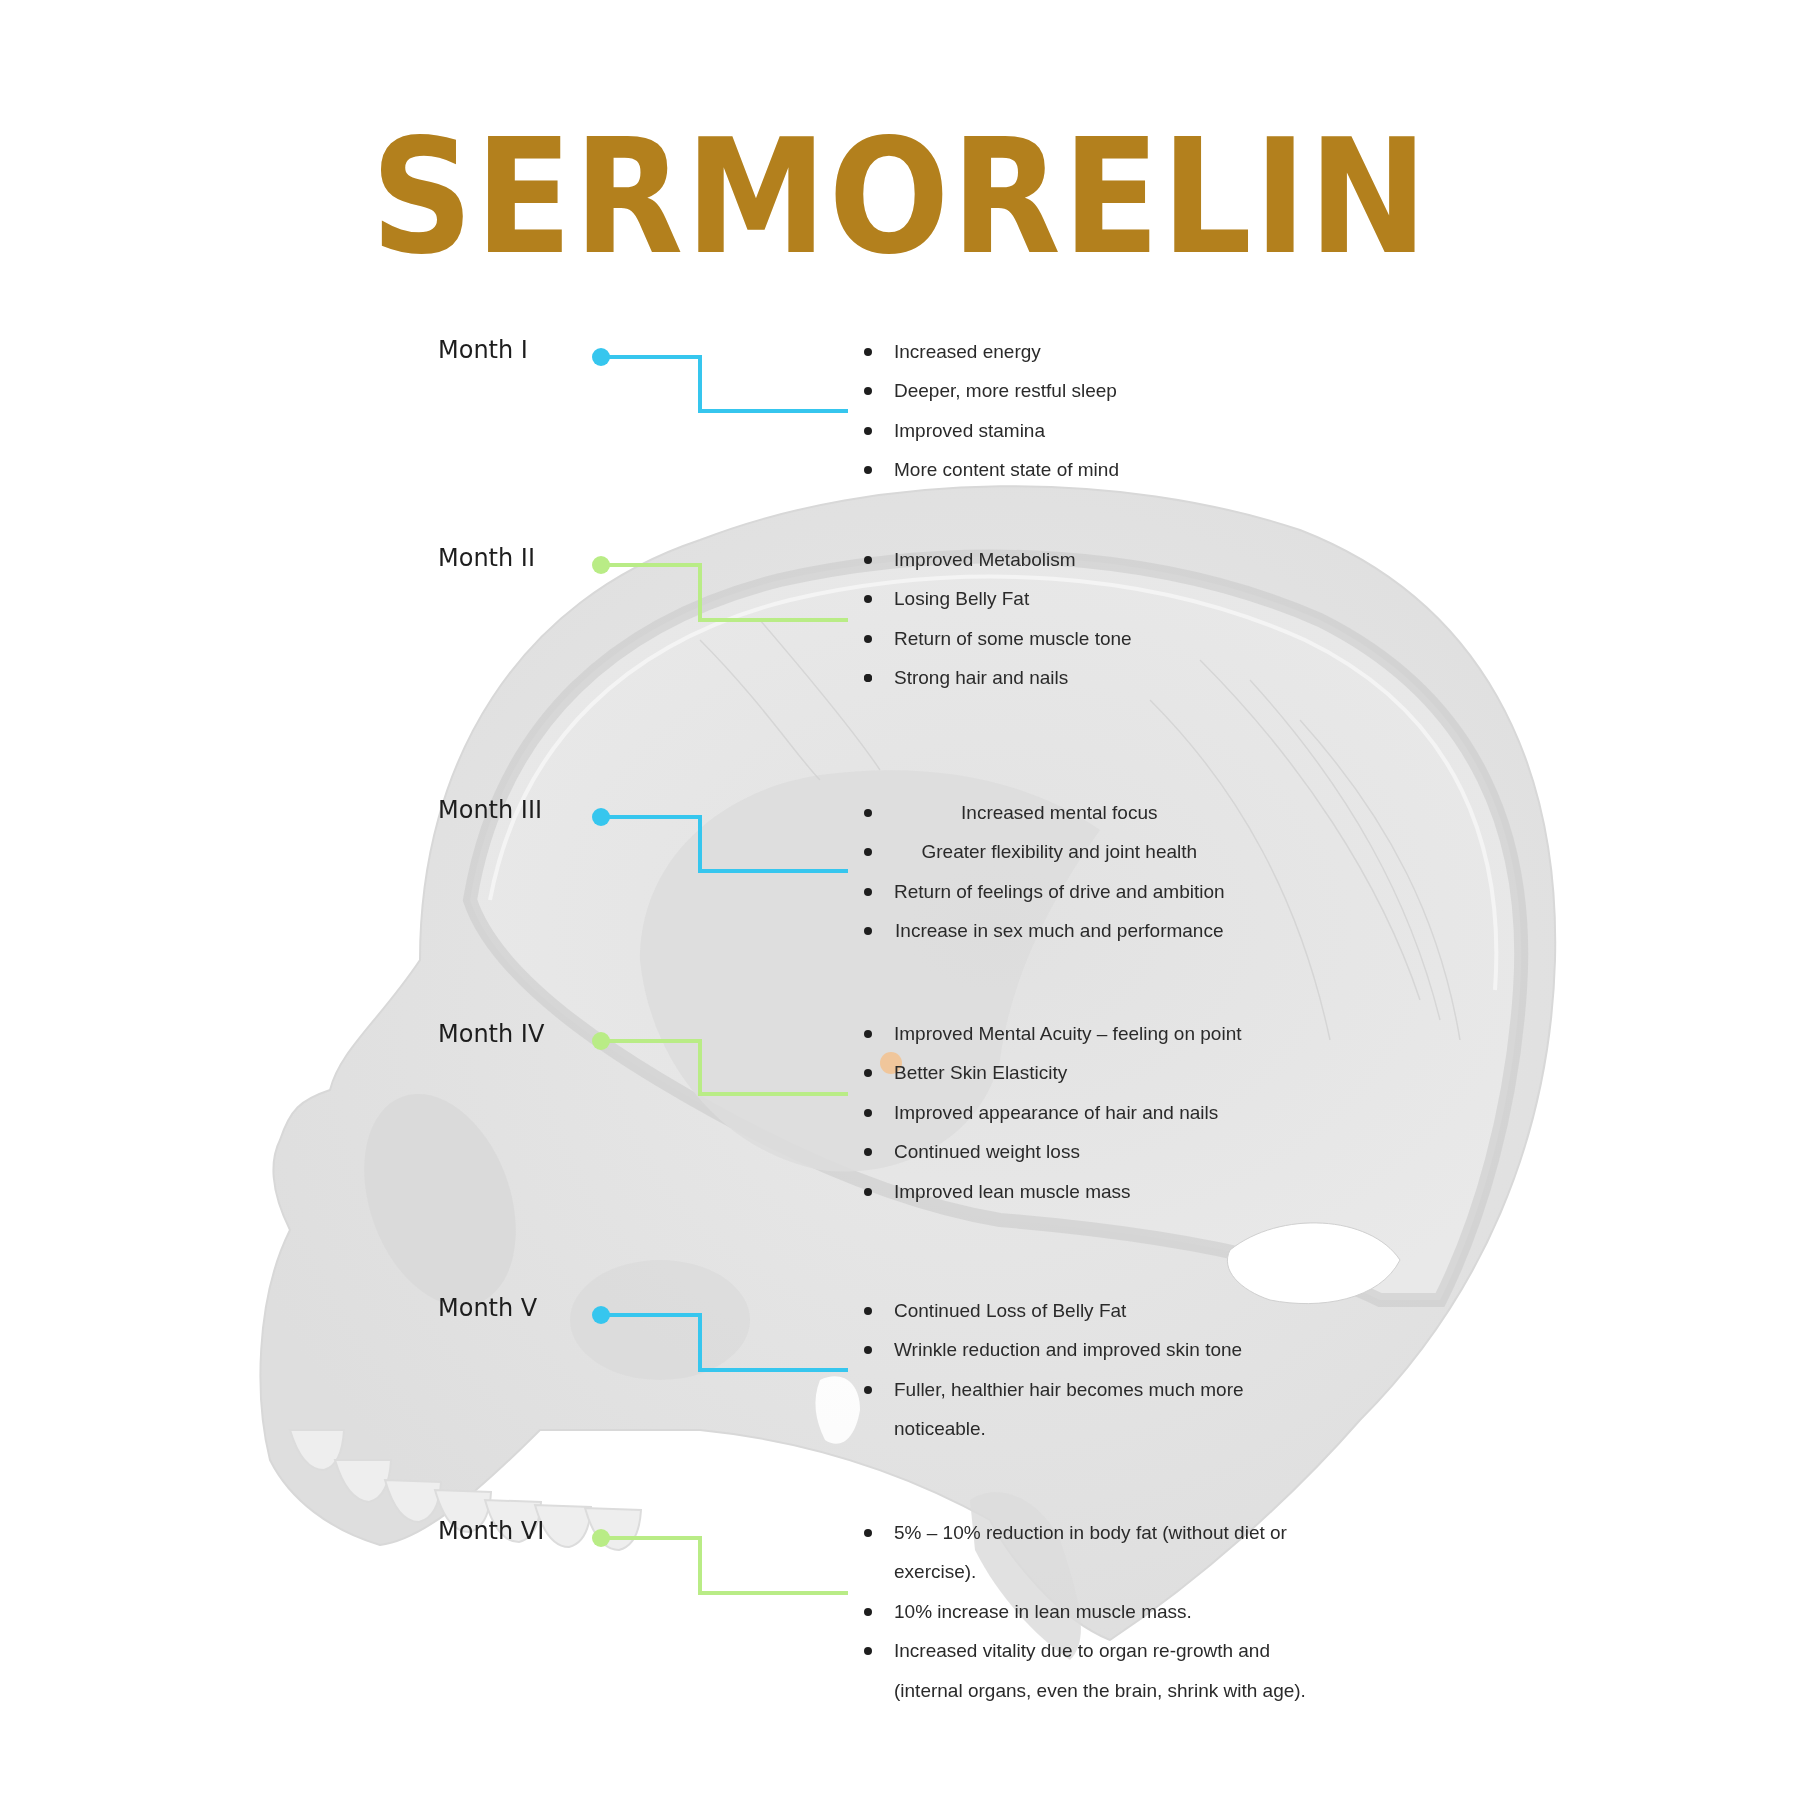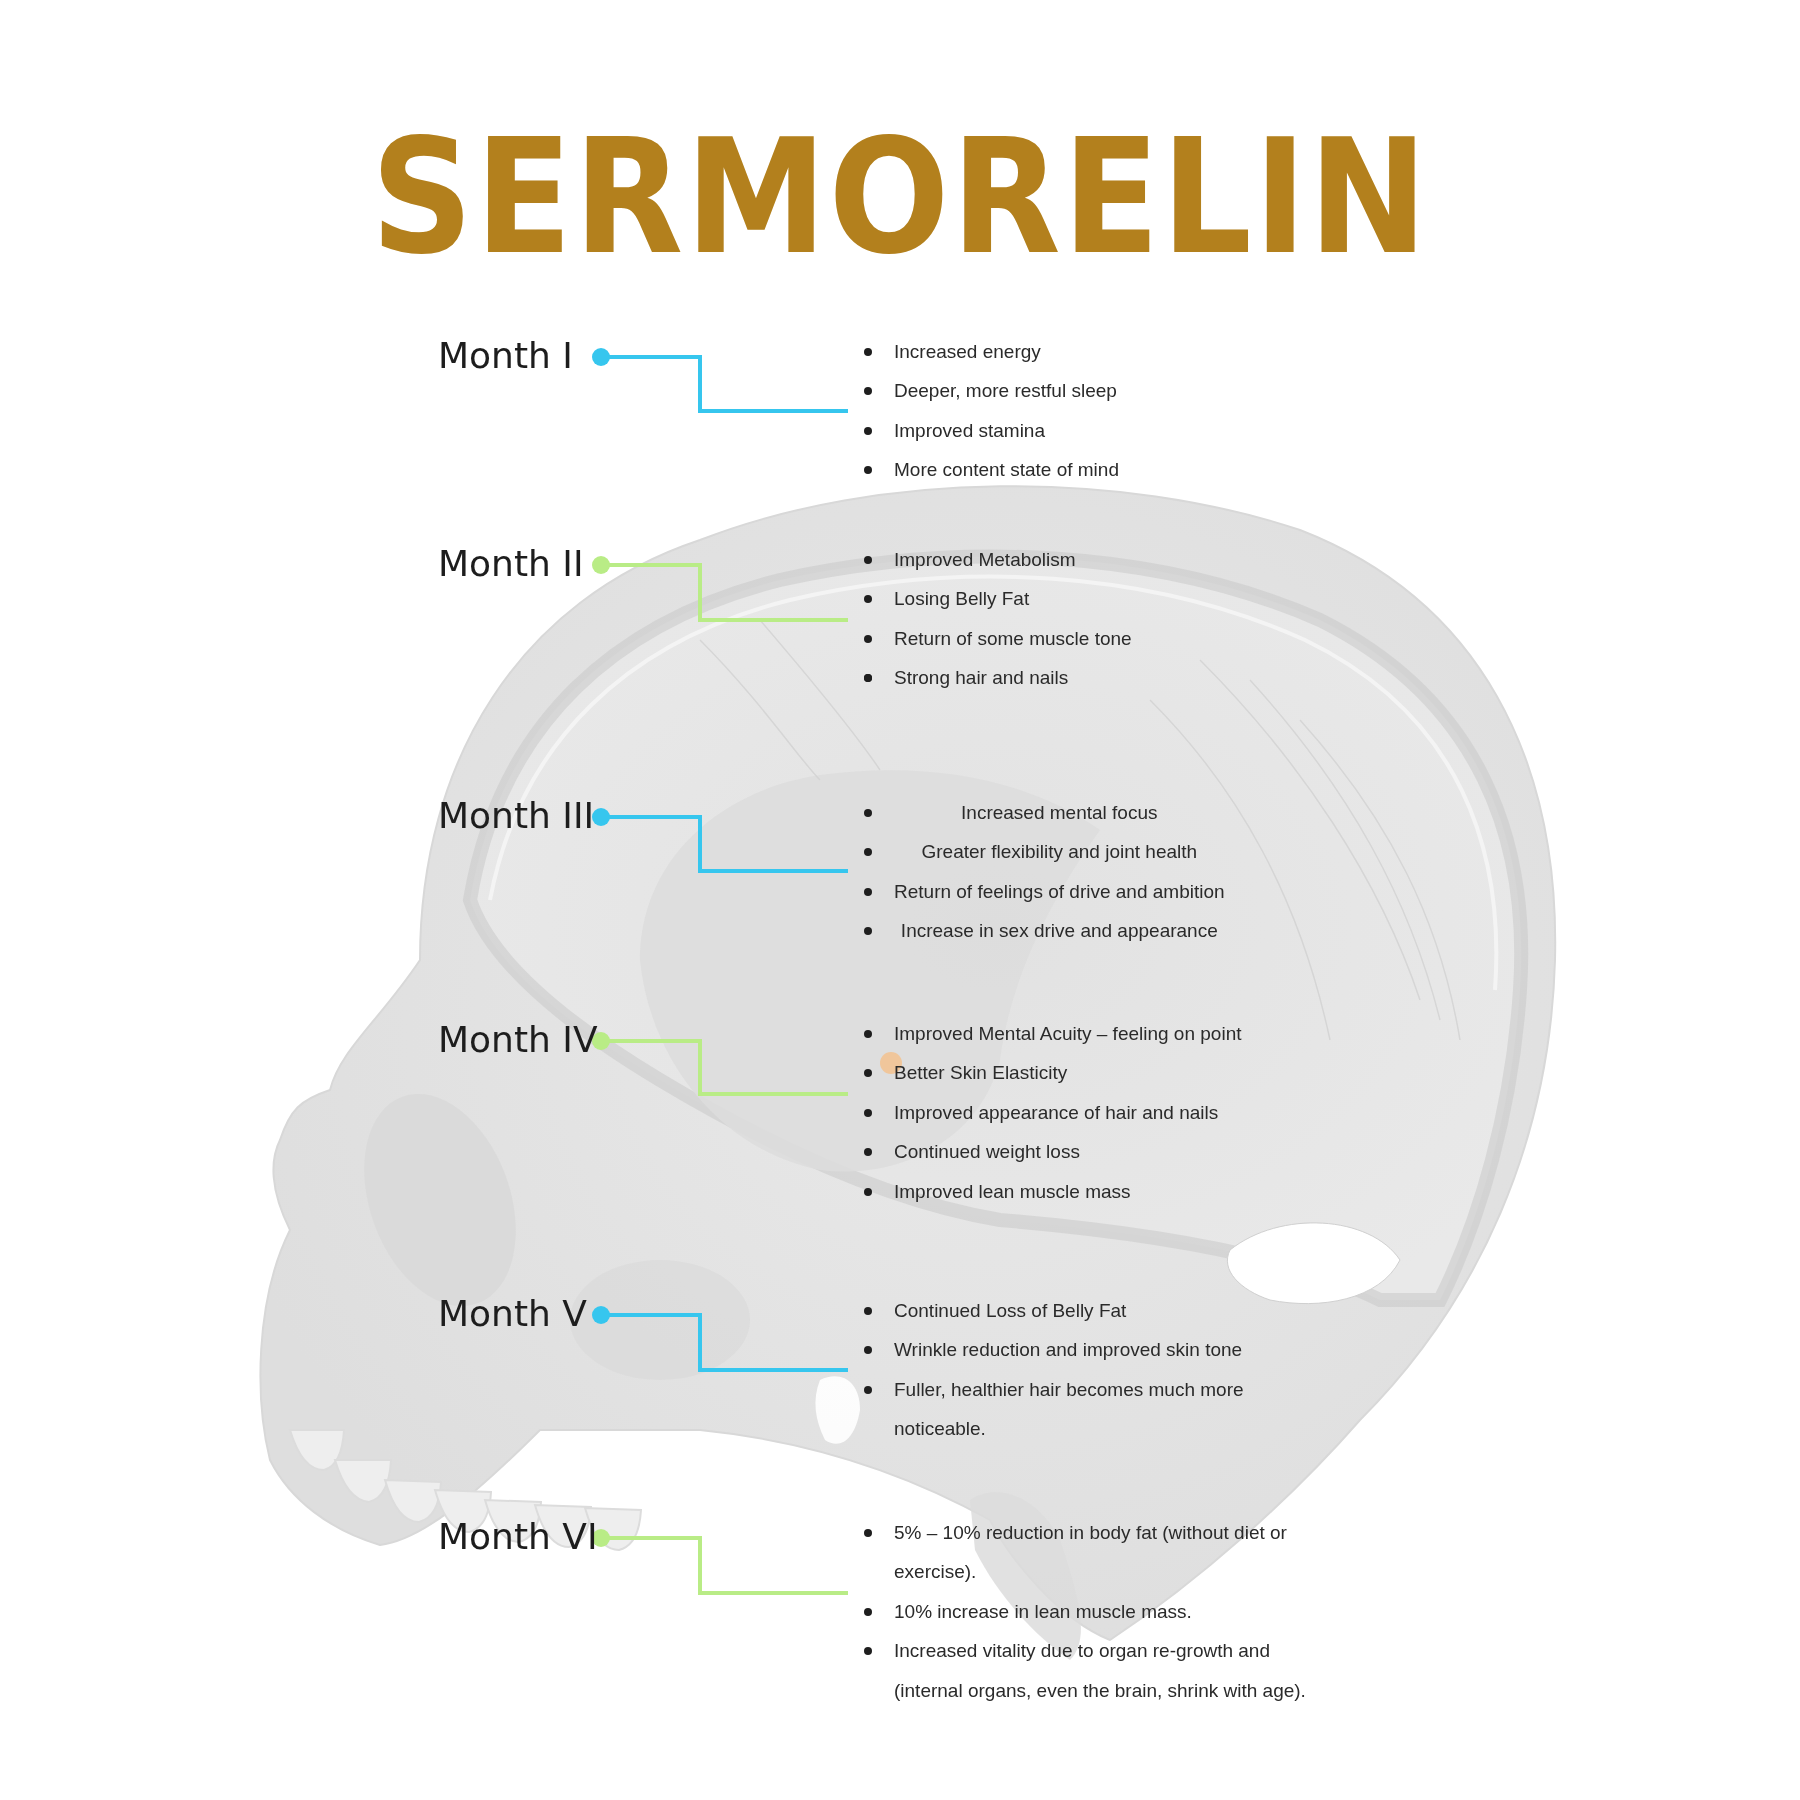--- a/index.html
+++ b/index.html
@@ -6,21 +6,21 @@
     body { width: 1800px; height: 1800px; position: relative; overflow: hidden;
            font-family: "Liberation Sans", "DejaVu Sans", sans-serif; }
     .canvas { position: absolute; left: 0; top: 0; width: 1800px; height: 1784px; }
     .skull { position: absolute; left: 0; top: 0; width: 1800px; height: 1800px; }
     .title {
       position: absolute; left: 0; width: 1800px; top: 118px; text-align: center;
       font-family: "DejaVu Sans", sans-serif; font-weight: bold; font-size: 158px;
       letter-spacing: 2px; line-height: 1; transform: scaleX(0.9); transform-origin: 50% 50%;
     }
     .month-label {
-      position: absolute; left: 438px; font-size: 36px; color: #1d1d1d; line-height: 1;
+      position: absolute; left: 438px; font-size: 24px; color: #1d1d1d; line-height: 1;
       font-family: "DejaVu Sans", sans-serif; white-space: nowrap;
     }
     .connector { position: absolute; left: 0; top: 0; width: 1800px; height: 1800px; pointer-events: none; }
     .list { position: absolute; left: 862px; margin: 0; padding: 0; list-style: none; }
     .list li {
       position: relative; padding-left: 32px; font-size: 19px; line-height: 39.4px;
       color: #2a2a2a; white-space: nowrap;
     }
     .list li .bullet {
       position: absolute; left: 2px; top: 16px; width: 8px; height: 8px; border-radius: 50%;
@@ -157,21 +157,21 @@
     <li><span class="bullet"></span><span>Losing Belly Fat</span></li>
     <li><span class="bullet"></span><span>Return of some muscle tone</span></li>
     <li><span class="bullet"></span></li>
     <li><span class="bullet"></span><span>Strong hair and nails</span></li>
   </ul>
 
   <ul class="list" style="top:793px;text-align:center;">
     <li><span class="bullet"></span><span>Increased mental focus</span></li>
     <li><span class="bullet"></span><span>Greater flexibility and joint health</span></li>
     <li><span class="bullet"></span><span>Return of feelings of drive and ambition</span></li>
-    <li><span class="bullet"></span><span>Increase in sex drive and appearance</span></li>
+    <li><span class="bullet"></span><span>Increase in sex much and performance</span></li>
   </ul>
 
   <ul class="list" style="top:1014px;">
     <li><span class="bullet"></span><span>Improved Mental Acuity – feeling on point</span></li>
     <li><span class="bullet"></span><span>Better Skin Elasticity</span></li>
     <li><span class="bullet"></span><span>Improved appearance of hair and nails</span></li>
     <li><span class="bullet"></span><span>Continued weight loss</span></li>
     <li><span class="bullet"></span><span>Improved lean muscle mass</span></li>
   </ul>
 

